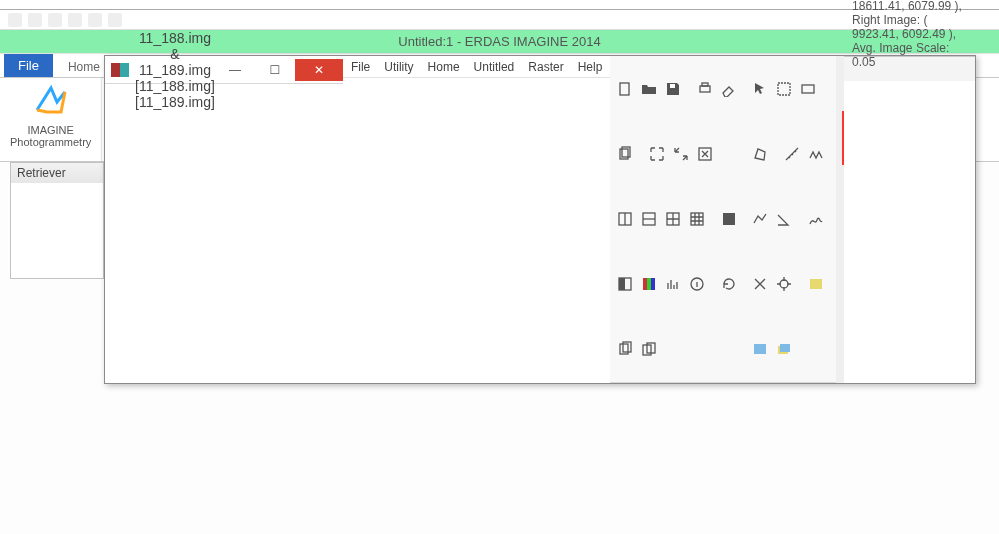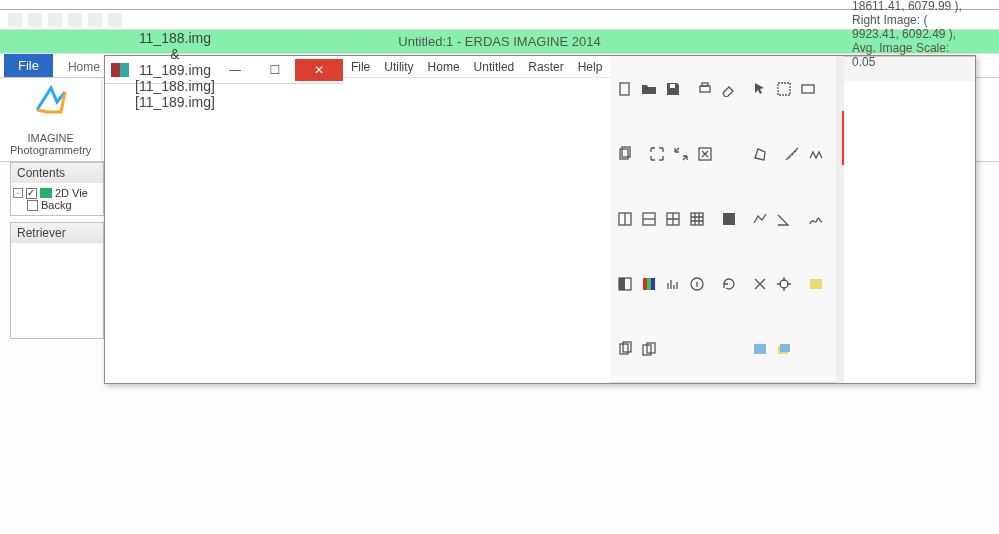--- a/index.html
+++ b/index.html
@@ -14,21 +14,21 @@
 .main-title { height: 24px; background: #86efac; display: flex; align-items: center; justify-content: center; font-size: 13px; color: #555; border-bottom: 1px solid #e3e3e3; }
 
 
 .ribbon-tabs { height: 24px; background: #fff; display: flex; align-items: flex-end; gap: 0; padding-left: 4px; border-bottom: 1px solid #c9c9c9; }
 .file-tab { background: #2a6ac4; color: #fff; padding: 4px 14px; font-size: 13px; }
 .r-tab { padding: 4px 14px 3px; font-size: 12px; color: #666; cursor: pointer; border: 1px solid transparent; border-bottom: none; }
 .r-tab.active { border-color: #c9c9c9; background: #fff; position: relative; top: 1px; }
 
 
 .ribbon-body { height: 84px; background: #fff; display: flex; border-bottom: 1px solid #c9c9c9; }
-.ribbon-group { padding: 4px 10px 4px; text-align: center; border-right: 1px solid #e6e6e6; display: flex; flex-direction: column; align-items: center; justify-content: space-between; }
+.ribbon-group { padding: 4px 10px 12px; text-align: center; border-right: 1px solid #e6e6e6; display: flex; flex-direction: column; align-items: center; justify-content: space-between; }
 .ribbon-group .big-icon { width: 36px; height: 36px; }
 .ribbon-group .lbl { font-size: 11px; color: #555; line-height: 1.15; white-space: pre; }
 
 
 .left-col { position: absolute; left: 10px; top: 162px; width: 94px; }
 .panel { border: 1px solid #c2c2c2; margin-bottom: 6px; background: #fff; }
 .panel .hdr { background: linear-gradient(#f2f2f2,#e6e6e6); padding: 3px 6px; font-size: 12px; color: #444; }
 .tree { padding: 4px 2px; font-size: 11px; color: #333; }
 .tree .node { display: flex; align-items: center; gap: 3px; white-space: nowrap; overflow: hidden; }
 .tree .indent { padding-left: 14px; }
@@ -107,37 +107,20 @@
     <svg class="big-icon" viewBox="0 0 36 36">
       <path d="M4 28 L18 6 L24 20 L32 10" stroke="#2aa7ff" stroke-width="3" fill="none"></path>
       <path d="M4 28 L14 30 L28 30 L32 10" stroke="#ffa51f" stroke-width="3" fill="none"></path>
     </svg>
     <div class="lbl">IMAGINE
 Photogrammetry</div>
   </div>
 </div>
 
 <div class="left-col">
-  <div class="panel">
-    <div class="hdr">Contents</div>
-    <div class="tree">
-      <div class="node">
-        <span class="box">-</span>
-        <span class="chk checked"></span>
-        <svg width="12" height="10">
-            <rect width="12" height="10" fill="#2aae6a"></rect>
-          </svg>
-        <span>2D Vie</span>
-      </div>
-      <div class="node indent">
-        <span class="chk boxed"></span>
-        <span>Backg</span>
-      </div>
-    </div>
-  </div>
   <div class="panel" style="height:117px">
     <div class="hdr">Retriever</div>
   </div>
 </div>
 
 <div class="viewer-win">
   <div class="viewer-titlebar">
     <div class="appicon"></div>
     <div class="title-text">11_188.img &amp; 11_189.img [11_188.img][11_189.img]</div>
     <div class="win-btns">

